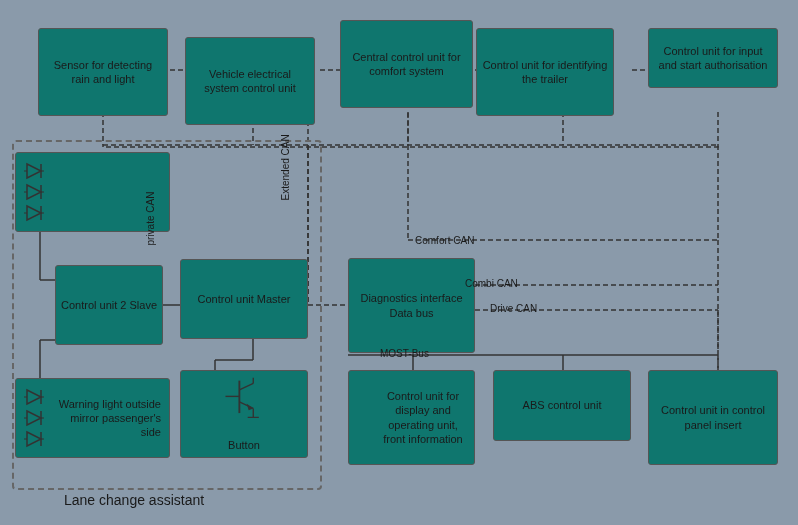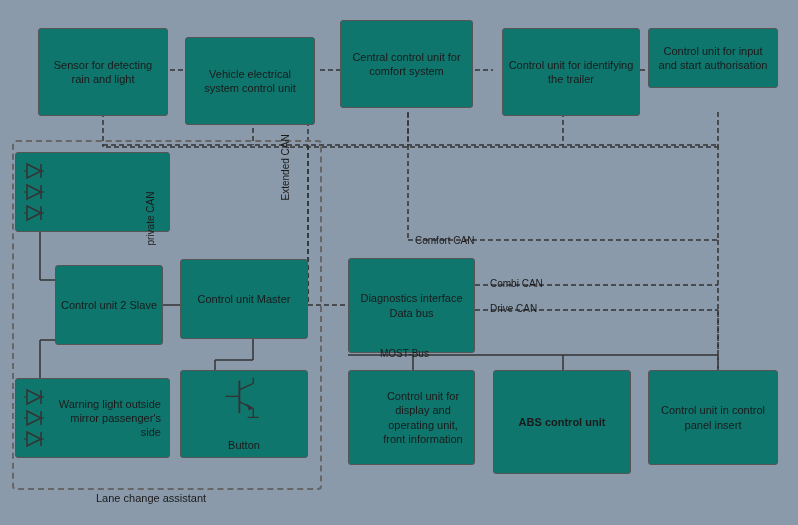--- a/index.html
+++ b/index.html
@@ -119,21 +119,21 @@
 </div>
 
 <div class="box" style="left:185px; top:37px; width:130px; height:88px;">
   <span>Vehicle electrical system control unit</span>
 </div>
 
 <div class="box" style="left:340px; top:20px; width:133px; height:88px;">
   <span>Central control unit for comfort system</span>
 </div>
 
-<div class="box" style="left:502px; top:28px; width:138px; height:88px;">
+<div class="box" style="left:476px; top:28px; width:138px; height:88px;">
   <span>Control unit for identifying the trailer</span>
 </div>
 
 <div class="box" style="left:648px; top:28px; width:130px; height:60px;">
   <span>Control unit for input and start authorisation</span>
 </div>
 
 <div class="box warn-box" style="left:15px; top:152px; width:155px; height:80px;">
   <svg width="20" height="60" viewBox="0 0 20 60" style="margin-right:4px; flex-shrink:0;">
 
@@ -213,35 +213,35 @@
     <line x1="31" y1="47" x2="39" y2="47" stroke="#333" stroke-width="1.5"></line>
     <line x1="33" y1="49" x2="37" y2="49" stroke="#333" stroke-width="1"></line>
   </svg>
   <span style="margin-top:20px;">Button</span>
 </div>
 
 <div class="box" style="left:348px; top:370px; width:127px; height:95px;padding-left:28px;">
   <span>Control unit for display and operating unit, front information</span>
 </div>
 
-<div class="box" style="left:493px; top:370px; width:138px; height:104px;font-weight:bold;">
+<div class="box" style="left:493px; top:370px; width:138px; height:71px;">
   <span>ABS control unit</span>
 </div>
 
 <div class="box" style="left:648px; top:370px; width:130px; height:95px;align-items:center;">
   <span>Control unit in control panel insert</span>
 </div>
 
 <div class="lane-change-border" style="left:12px; top:140px; width:310px; height:350px;"></div>
 
-<div class="label-text" style="left:96px; top:492px; font-size:11px;">Lane change assistant</div>
+<div class="label-text" style="left:64px; top:492px; font-size:14px;">Lane change assistant</div>
 
 <div class="label-text" style="left:150px; top:240px; transform:rotate(-90deg); transform-origin: left center; white-space:nowrap;">private CAN</div>
 
 <div class="label-text" style="left:285px; top:195px; transform:rotate(-90deg); transform-origin: left center; white-space:nowrap;">Extended CAN</div>
 
 <div class="label-text" style="left:415px; top:235px; white-space:nowrap;">Comfort CAN</div>
 
-<div class="label-text" style="left:490px; top:278px; white-space:nowrap;">Combi CAN</div>
+<div class="label-text" style="left:465px; top:278px; white-space:nowrap;">Combi CAN</div>
 
 <div class="label-text" style="left:490px; top:303px; white-space:nowrap;">Drive CAN</div>
 
 <div class="label-text" style="left:380px; top:348px; white-space:nowrap;">MOST-Bus</div>
 
 </body></html>

